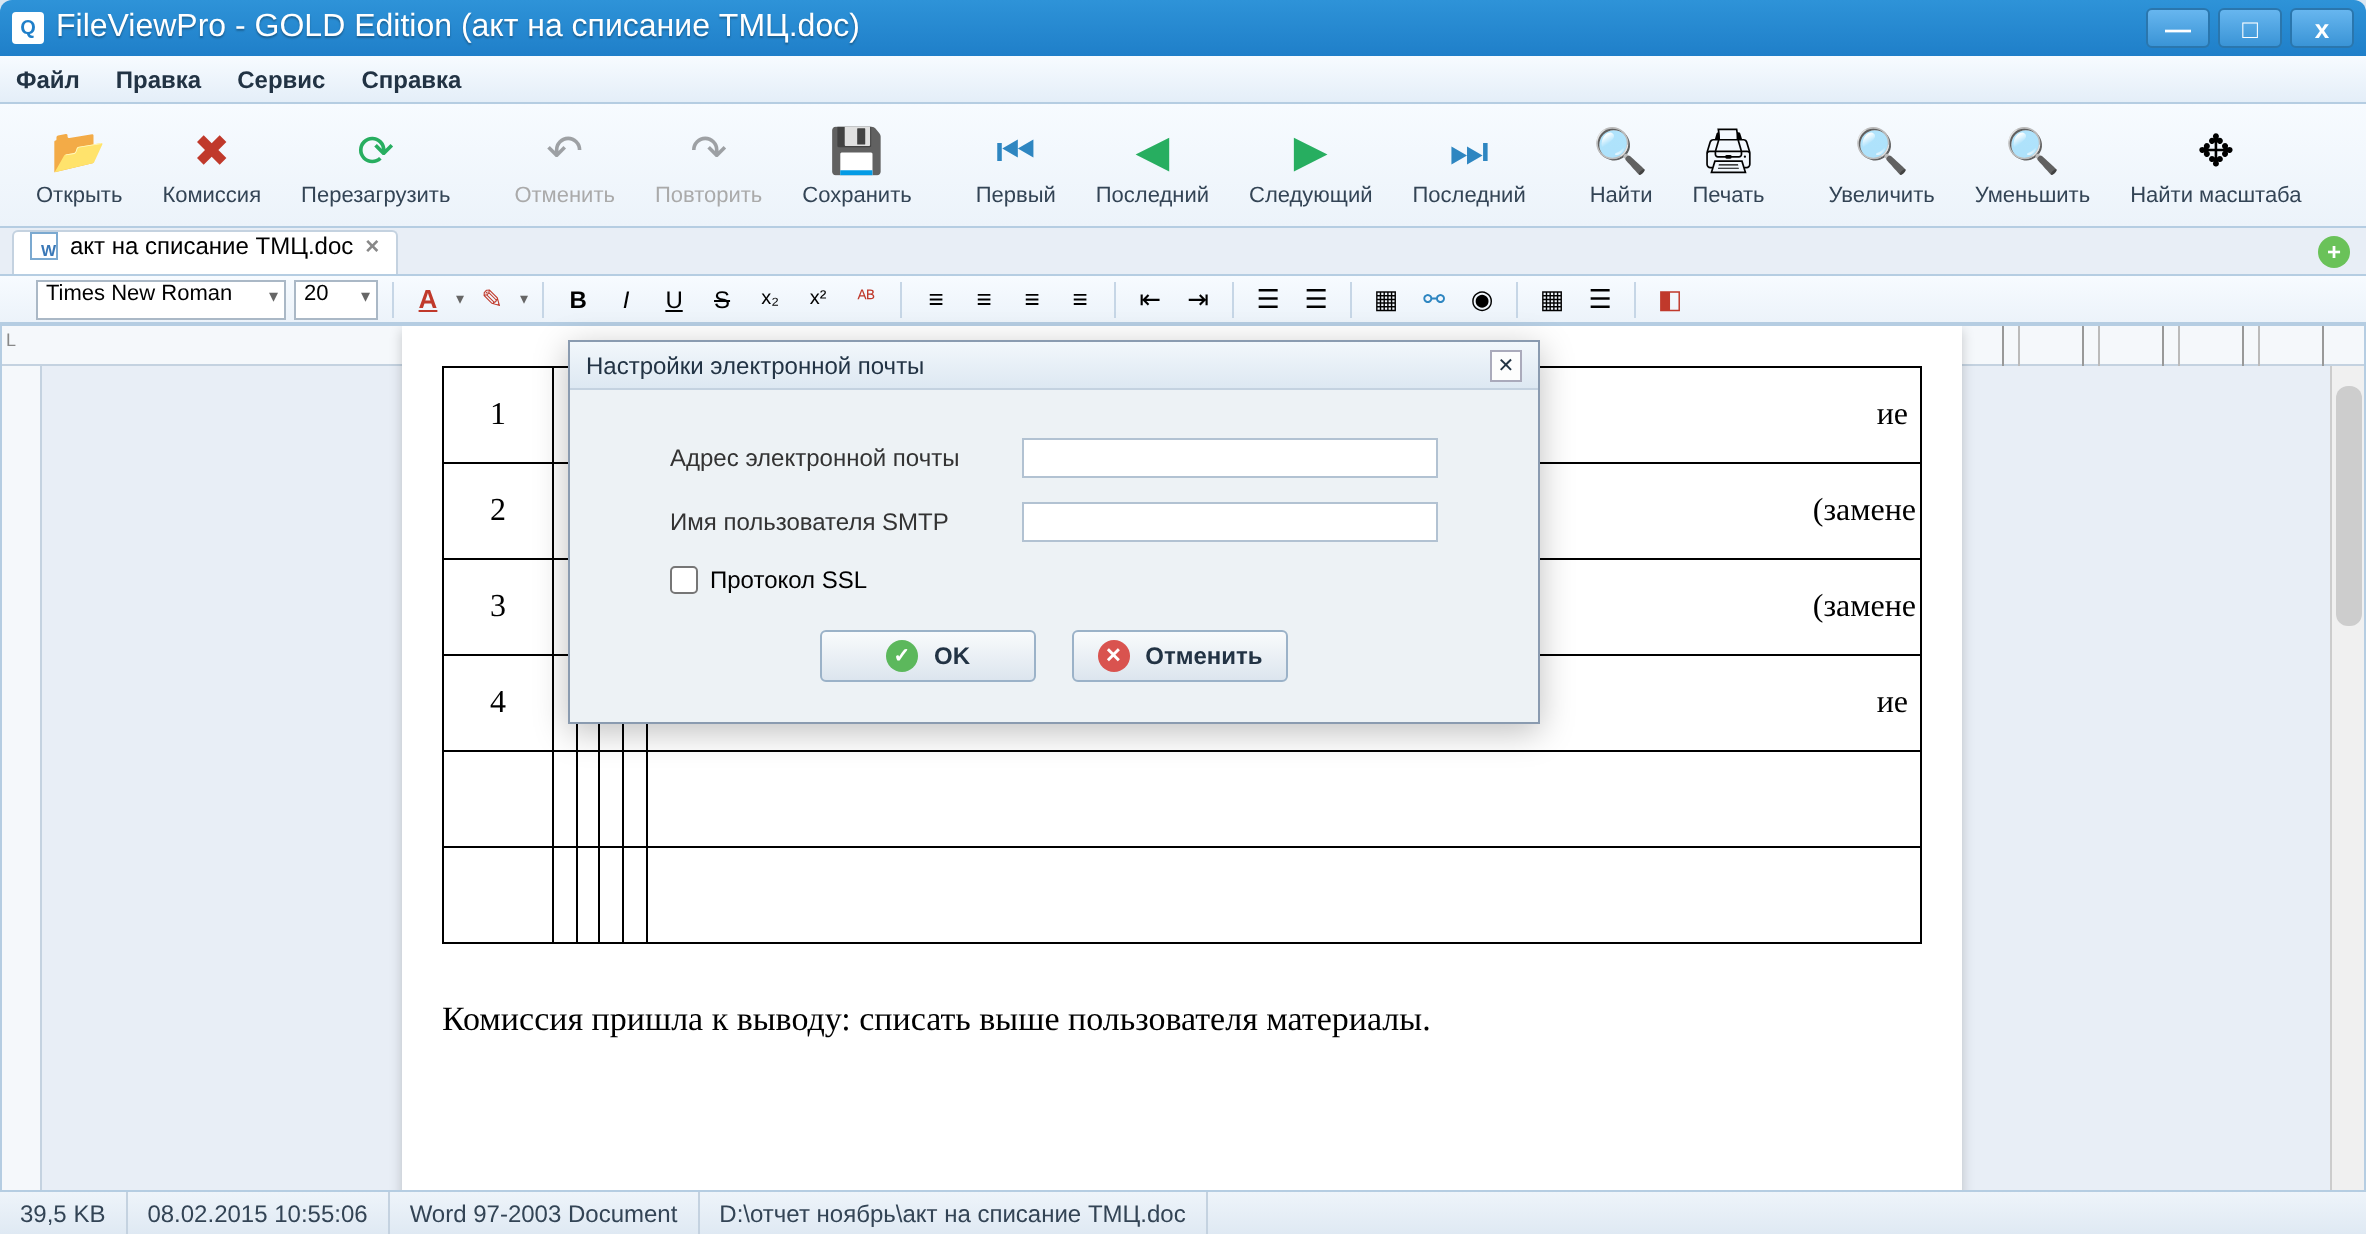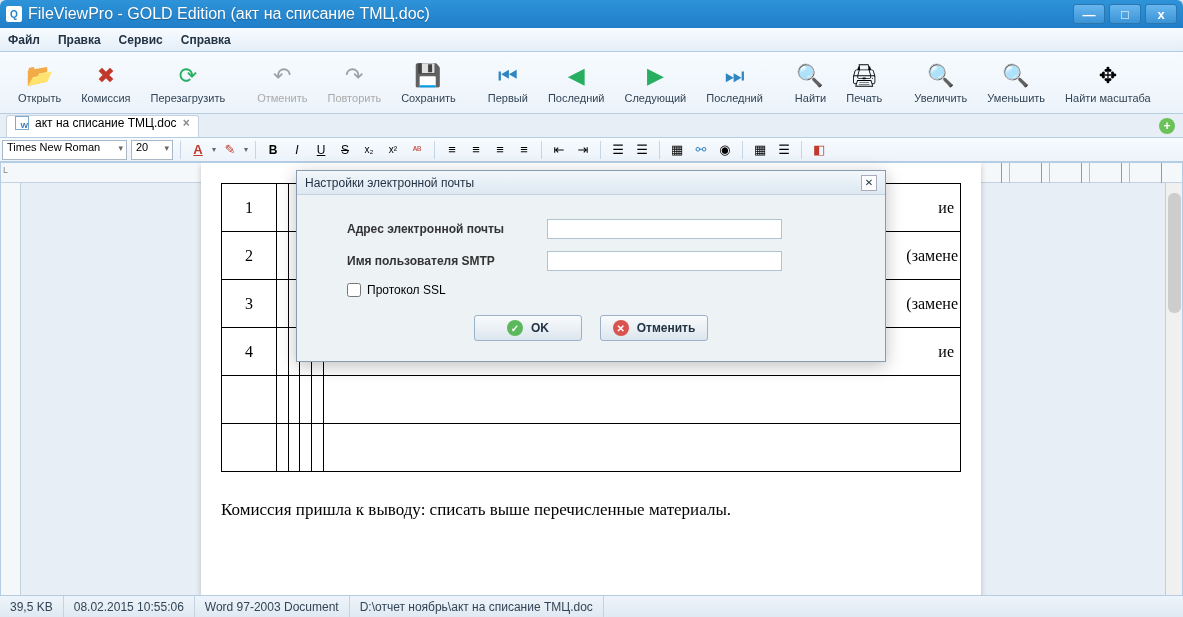--- a/index.html
+++ b/index.html
@@ -24,47 +24,47 @@
 .tbtn.disabled .ico { opacity:.35; }
 .sep { width:1px; height:48px; background:#c6d6e6; margin:0 4px; }
 
 .tabbar { height:24px; background:#e8eef6; border-bottom:1px solid #b5cde2; display:flex; align-items:center; padding-left:6px; }
 .tab { height:22px; background:#fff; border:1px solid #c4d2e0; border-bottom:none; display:flex; padding:0 8px; gap:6px; border-radius:3px 3px 0 0; font-size:11px; }
 .tab .doc-ico { width:14px; height:14px; background:#fff; border:1px solid #7ba9d0; position:relative; }
 .tab .doc-ico::after { content:"W"; font-size:8px; color:#3a78b7; position:absolute; bottom:-1px; right:0; font-weight:bold; }
 .tab .close { color:#888; cursor:pointer; font-weight:bold; }
 .plusbtn { margin-left:auto; margin-right:8px; width:16px; height:16px; background:#6ac259; border-radius:50%; color:#fff; display:flex; align-items:center; justify-content:center; font-weight:bold; cursor:pointer; }
 
-.fmtbar { height:24px; background:linear-gradient(#f7fbff,#ecf3fa); border-bottom:1px solid #b5cde2; display:flex; align-items:center; padding-left:2px; gap:4px; }
+.fmtbar { height:24px; background:linear-gradient(#f7fbff,#ecf3fa); border-bottom:1px solid #b5cde2; display:flex; align-items:center; padding-left:18px; gap:4px; }
 .combo { height:20px; border:1px solid #aab8c6; background:#fff; padding:0 18px 0 4px; font-size:11px; position:relative; }
 .combo::after { content:"▾"; position:absolute; right:3px; top:2px; color:#666; font-size:9px; }
 .fbtn { width:20px; height:20px; border:1px solid transparent; display:flex; align-items:center; justify-content:center; font-size:13px; cursor:pointer; border-radius:2px; }
 .vline { width:1px; height:18px; background:#c6d6e6; margin:0 3px; }
 
 .doc-area { position:relative; height:438px; background:#e8eef6; border:1px solid #b5cde2; overflow:hidden; }
 .hruler { height:20px; background:#f5f8fb; border-bottom:1px solid #c4d2e0; position:relative; }
 .hruler .rlead { position:absolute; left:2px; top:2px; font-size:9px; color:#888; }
 .vruler { position:absolute; left:0; top:20px; bottom:0; width:20px; background:#f5f8fb; border-right:1px solid #c4d2e0; }
 .page { position:absolute; left:200px; top:0; width:780px; height:600px; background:#fff; box-shadow:0 2px 6px rgba(0,0,0,.2); padding:20px 20px; }
 .doc-table { border-collapse:collapse; width:100%; }
 .doc-table td { border:1px solid #000; height:48px; text-align:center; font-family:"Times New Roman",serif; font-size:16px; }
 .doc-text { font-family:"Times New Roman",serif; font-size:17px; margin-top:28px; }
 .scroll-v { position:absolute; right:0; top:20px; bottom:0; width:17px; background:#f0f0f0; border-left:1px solid #ccc; }
 .scroll-thumb { position:absolute; top:10px; left:2px; width:13px; height:120px; background:#cdcdcd; border-radius:6px; }
 
 .statusbar { position:absolute; bottom:0; left:0; right:0; height:22px; background:linear-gradient(#eef4fa,#dfe9f3); border-top:1px solid #b5cde2; display:flex; align-items:center; color:#345; font-size:11px; }
 .statusbar .cell { padding:0 10px; border-right:1px solid #c4d2e0; height:100%; display:flex; align-items:center; }
 
 
-.dialog { position:absolute; left:296px; top:170px; width:590px; background:#edf2f5; border:1px solid #8a9bb0; box-shadow:0 4px 16px rgba(0,0,0,.25); }
+.dialog { position:absolute; left:284px; top:170px; width:486px; background:#edf2f5; border:1px solid #8a9bb0; box-shadow:0 4px 16px rgba(0,0,0,.25); }
 .dlg-title { height:24px; background:linear-gradient(#f2f7fb,#dde8f2); border-bottom:1px solid #c4d2e0; display:flex; align-items:center; padding:0 8px; font-size:12px; color:#234; }
 .dlg-close { margin-left:auto; width:16px; height:16px; border:1px solid #aab; background:#fdfdfd; display:flex; align-items:center; justify-content:center; font-size:10px; cursor:pointer; }
 .dlg-body { padding:24px 50px 20px 50px; }
 .form-row { display:flex; align-items:center; margin-bottom:12px; }
-.form-row label { width:200px; font-size:12px; color:#333;font-weight:bold; }
+.form-row label { width:200px; font-size:12px; color:#333; }
 .form-row input[type=text],.form-row input[type=password] { width:235px; height:20px; border:1px solid #b2c2d2; padding:0 4px; background:#fff; }
 .spin { display:flex; }
 .spin input { width:60px; text-align:right; padding-right:4px; height:20px; border:1px solid #b2c2d2; }
 .spin .spbtns { display:flex; flex-direction:column; border:1px solid #b2c2d2; border-left:0; }
 .spin .spbtns div { width:14px; height:9px; background:#f4f4f4; font-size:7px; text-align:center; line-height:9px; cursor:pointer; }
 .check-row { display:flex; align-items:flex-start; gap:6px; margin:6px 0 18px 0; }
 .check-row input { width:14px; height:14px; }
 .dlg-btns { display:flex; justify-content:center; gap:18px; }
 .dbtn { width:108px; height:26px; background:linear-gradient(#f9fbfc,#dce5ee); border:1px solid #9bb2c8; border-radius:3px; display:flex; align-items:center; justify-content:center; gap:8px; cursor:pointer; font-size:12px; font-weight:bold; color:#234; }
 .dbtn .circ { width:16px; height:16px; border-radius:50%; display:flex; align-items:center; justify-content:center; color:#fff; font-size:10px; font-weight:bold; }
@@ -270,21 +270,21 @@
       <tr>
             <td></td>
             <td></td>
             <td></td>
             <td></td>
             <td></td>
             <td></td>
           </tr>
     </tbody>
       </table>
-    <div class="doc-text">Комиссия пришла к выводу: списать выше перечисленные материалы.</div>
+    <div class="doc-text">Комиссия пришла к выводу: списать выше пользователя материалы.</div>
   </div>
   <div class="scroll-v">
       <div class="scroll-thumb"></div>
     </div>
 </div>
 
 <div class="statusbar">
   <div class="cell">39,5 KB</div>
   <div class="cell">08.02.2015 10:55:06</div>
   <div class="cell">Word 97-2003 Document</div>

